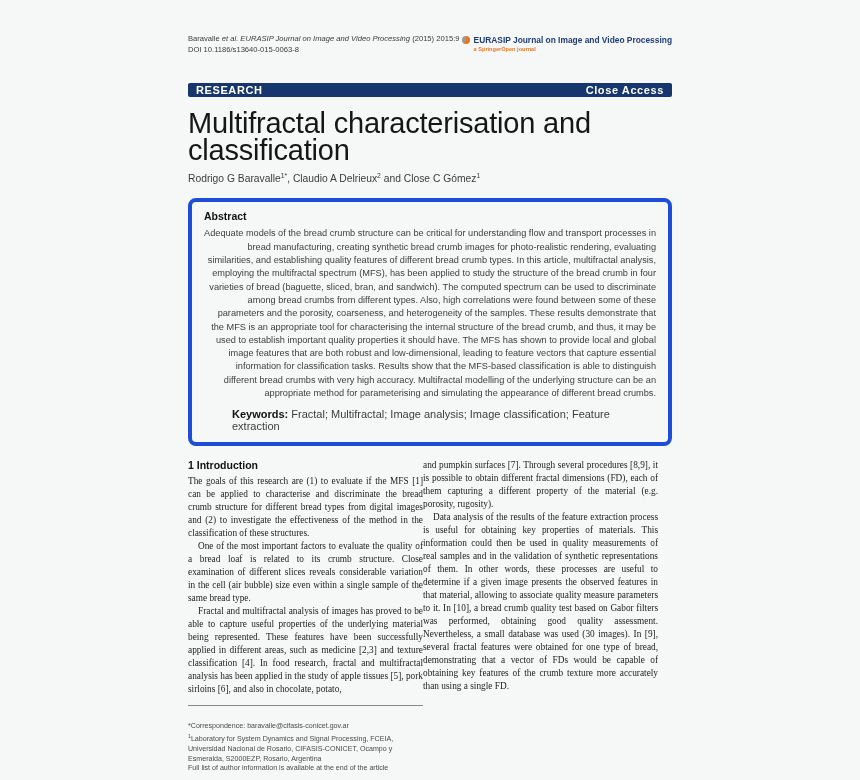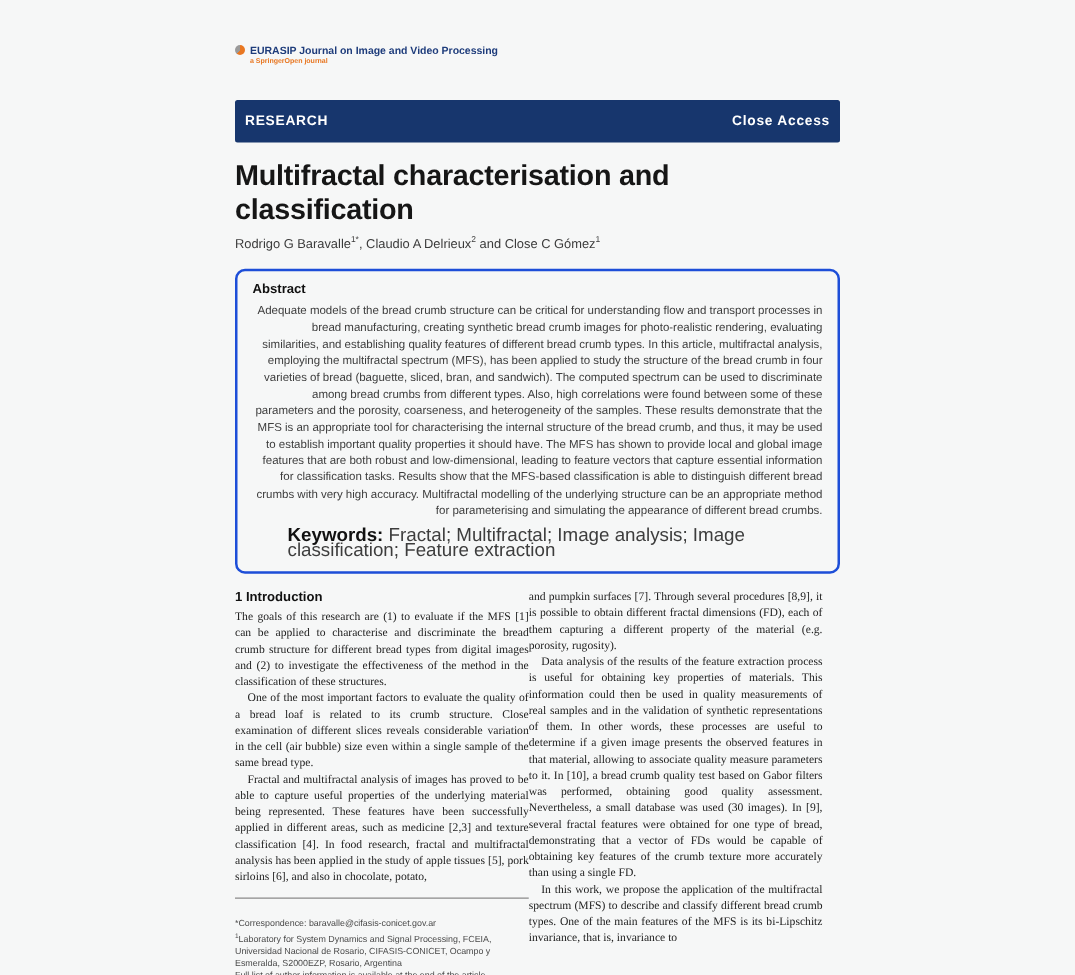--- a/index.html
+++ b/index.html
@@ -22,33 +22,33 @@
     width:8px; height:8px; border-radius:50%; margin-top:1px; flex:0 0 auto;
     background:conic-gradient(#e87722 0 62%, #9a9a9a 62% 100%);
   }
   .journal-title { font-size:8.4px; font-weight:bold; color:#1e3c7b; line-height:10px; }
   .journal-sub { font-size:5.6px; font-weight:bold; color:#e87722; margin-top:1px; }
 
   
   .banner {
     background:#17366d; color:#fff; border-radius:2px;
     display:flex; justify-content:space-between; align-items:center;
-    padding:11px 8px; font-size:11px; font-weight:bold; letter-spacing:0.6px;
+    padding:1px 8px; font-size:11px; font-weight:bold; letter-spacing:0.6px;
   }
 
   
-  .title { margin-top:13px; font-size:23px; line-height:26.5px; font-weight:700; color:#161616; letter-spacing:-0.2px; }
+  .title { margin-top:13px; font-size:29px; line-height:26.5px; font-weight:400; color:#161616; letter-spacing:-0.2px; }
   .authors { margin-top:9px; font-size:10.3px; color:#3b3b3b; }
   .authors sup { font-size:6.8px; }
 
   
-  .abstract-box { margin-top:14px; border:2px solid #1d4ed8; border-radius:8px; padding:8px 12px 10px; background:transparent; }
+  .abstract-box { margin-top:14px; border:4px solid #1d4ed8; border-radius:8px; padding:8px 12px 10px; background:transparent; }
   .abstract-heading { font-size:10.5px; font-weight:bold; color:#111; margin-bottom:5px; }
   .abstract-text { font-size:9.2px; line-height:13.3px; color:#3d3d3d; text-align:right; }
-  .keywords { margin-top:8px; font-size:15px; line-height:12px; color:#3d3d3d;padding-left:28px; }
+  .keywords { margin-top:8px; font-size:11px; line-height:12px; color:#3d3d3d;padding-left:28px; }
   .keywords .kw-label { font-weight:bold; color:#111; }
 
   
   .body-cols {
     display:flex; margin-top:13px;
     font-family:"Liberation Serif", serif; font-size:9.3px; line-height:13px;
     color:#222; text-align:justify;
   }
   .col { width:235px; }
   .section-heading { font-family:"Liberation Sans", sans-serif; font-size:10.5px; font-weight:bold; color:#111; margin:0 0 3px 0; }
@@ -62,20 +62,24 @@
     color:#4a4a4a; text-align:left;
   }
   .footnote sup { font-size:5.2px; }
 </style>
 </head>
 <body>
 
 <div class="page">
 
   <div class="header-row">
+    <div class="citation">
+      <div><span>Baravalle </span><span class="ital">et al. </span><span class="ital">EURASIP Journal on Image and Video Processing</span><span> (2015) 2015:9</span></div>
+      <div>DOI 10.1186/s13640-015-0063-8</div>
+    </div>
     <div class="journal-logo">
       <span class="logo-swirl"></span>
       <div>
         <div class="journal-title">EURASIP Journal on Image and Video Processing</div>
         <div class="journal-sub">a SpringerOpen journal</div>
       </div>
     </div>
   </div>
 
   <div class="banner">
@@ -108,17 +112,16 @@
       <p class="indent">Fractal and multifractal analysis of images has proved to be able to capture useful properties of the underlying material being represented. These features have been successfully applied in different areas, such as medicine [2,3] and texture classification [4]. In food research, fractal and multifractal analysis has been applied in the study of apple tissues [5], pork sirloins [6], and also in chocolate, potato,</p>
       <div class="footnote">
         <div>*Correspondence: baravalle@cifasis-conicet.gov.ar</div>
         <div><sup>1</sup><span>Laboratory for System Dynamics and Signal Processing, FCEIA, Universidad Nacional de Rosario, CIFASIS-CONICET, Ocampo y Esmeralda, S2000EZP, Rosario, Argentina</span></div>
         <div>Full list of author information is available at the end of the article</div>
       </div>
     </div>
     <div class="col">
       <p>and pumpkin surfaces [7]. Through several procedures [8,9], it is possible to obtain different fractal dimensions (FD), each of them capturing a different property of the material (e.g. porosity, rugosity).</p>
       <p class="indent">Data analysis of the results of the feature extraction process is useful for obtaining key properties of materials. This information could then be used in quality measurements of real samples and in the validation of synthetic representations of them. In other words, these processes are useful to determine if a given image presents the observed features in that material, allowing to associate quality measure parameters to it. In [10], a bread crumb quality test based on Gabor filters was performed, obtaining good quality assessment. Nevertheless, a small database was used (30 images). In [9], several fractal features were obtained for one type of bread, demonstrating that a vector of FDs would be capable of obtaining key features of the crumb texture more accurately than using a single FD.</p>
-      <p class="indent">In this work, we propose the application of the multifractal spectrum (MFS) to describe and classify different bread crumb types. One of the main features of the MFS is its bi-Lipschitz invariance, that is, invariance to</p>
     </div>
   </div>
 
 </div>
 
 </body></html>

